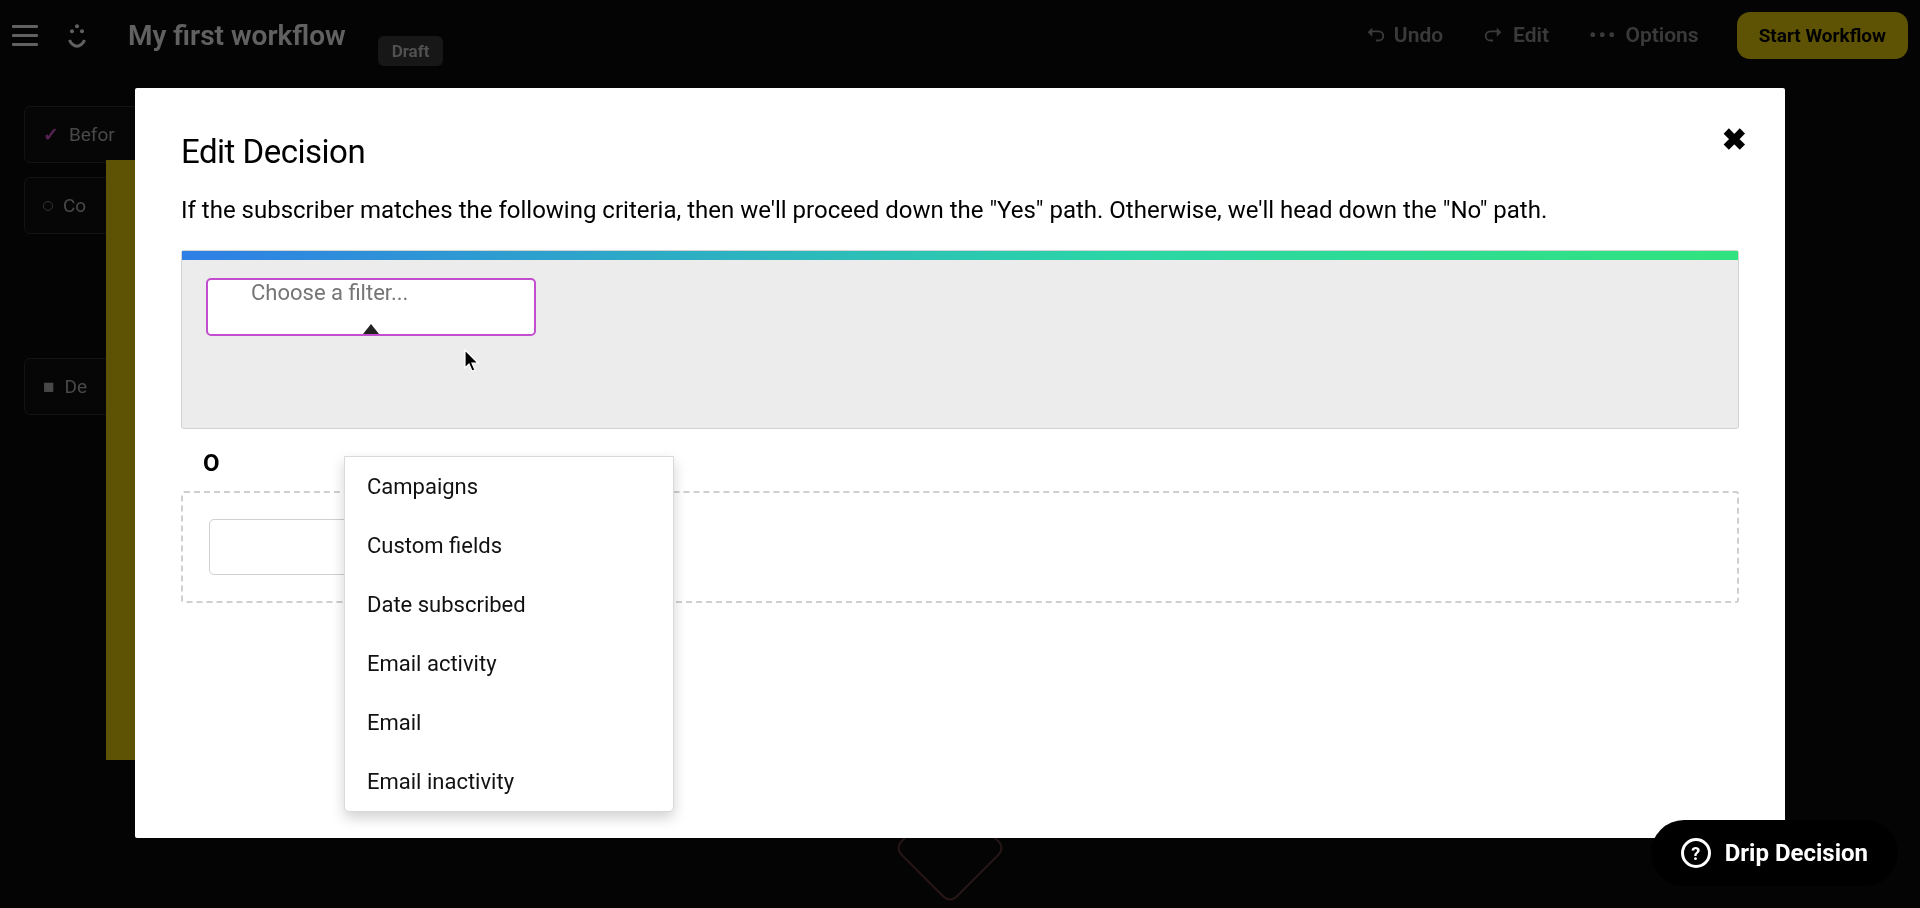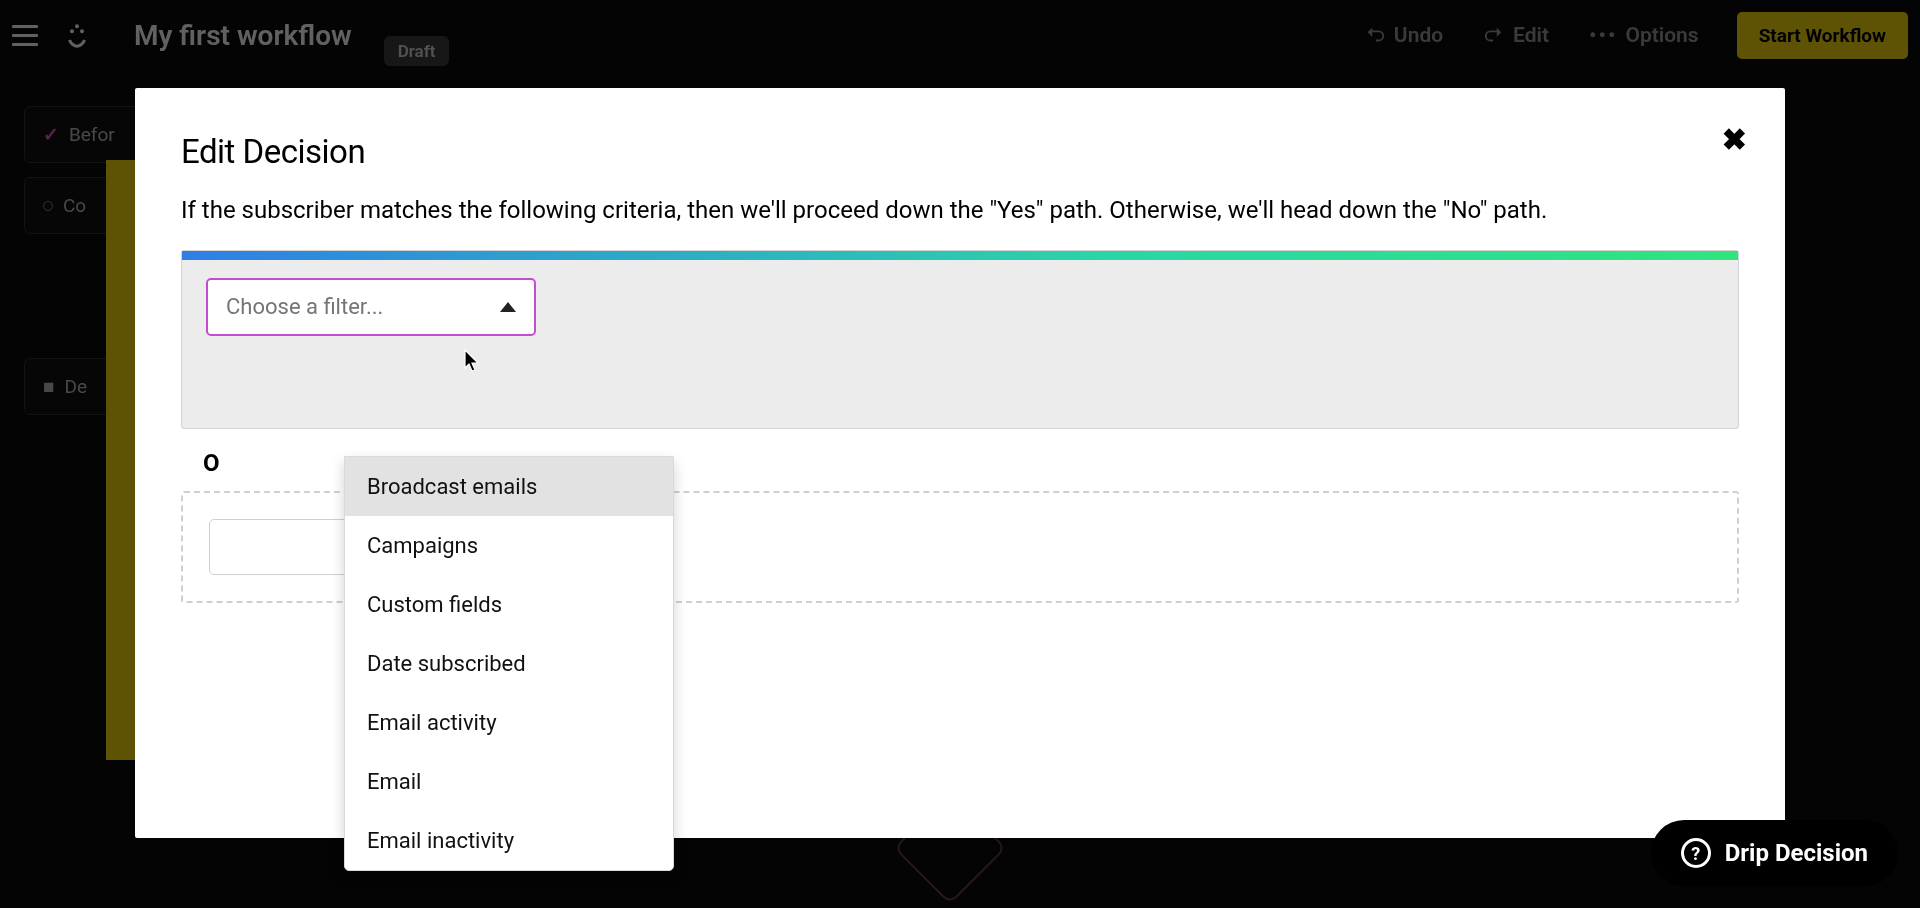--- a/index.html
+++ b/index.html
@@ -35,35 +35,35 @@
   cursor: pointer;
 }
 .hamburger span {
   display: block; height: 3px; width: 26px; background: #fff; border-radius: 1px;
 }
 .logo {
   width: 34px; height: 34px; display: flex; align-items: center; justify-content: center;
   font-size: 30px; color: #fff; font-weight: 700;
 }
 .workflow-title {
-  color: #fff; font-size: 28px; font-weight: 600; margin-left: 24px;
+  color: #fff; font-size: 28px; font-weight: 600; margin-left: 18px;
 }
 .draft-badge {
   background: #3e3e3e; color: #d7d7d7; font-size: 17px; font-weight: 600;
   padding: 5px 14px; border-radius: 6px; margin-left: 16px; margin-top: 32px;
 }
 .topbar-spacer { flex: 1; }
 .topbar-action {
   display: flex; align-items: center; gap: 8px; color: #9a9a9a;
   font-size: 21px; font-weight: 600; cursor: pointer; padding: 6px 12px;
 }
 .topbar-action svg { width: 22px; height: 22px; fill: #9a9a9a; }
 .start-btn {
   background: #f7d90e; color: #000; font-weight: 700; font-size: 19px;
-  padding: 12px 22px; border-radius: 5px; cursor: pointer; margin-left: 10px;
+  padding: 12px 22px; border-radius: 13px; cursor: pointer; margin-left: 10px;
 }
 .bg-left {
   position: absolute; left: 24px; top: 106px; width: 130px;
 }
 .bg-item {
   background: #101010; border: 1px solid #333; padding: 16px 18px; border-radius: 6px;
   margin-bottom: 14px; color: #bdbdbd; font-size: 19px; display: flex; align-items: center; gap: 10px;
 }
 .bg-item .check { color: #e15cd4; font-weight: 900; }
 .bg-item .dot { width: 10px; height: 10px; border: 1px solid #888; border-radius: 50%; }
@@ -103,21 +103,21 @@
 }
 .criteria-gradient {
   height: 9px; width: 100%; background: linear-gradient(90deg, #2f7fe6 0%, #2bd6a6 60%, #31e37e 100%);
 }
 .criteria-inner {
   padding: 18px 24px 92px 24px;
 }
 .filter-select {
   width: 330px; height: 58px; background: #fff; border: 2px solid #c24ecf;
   border-radius: 5px; display: flex; align-items: center; padding: 0 18px;
-  justify-content: space-between; cursor: pointer;
+  justify-content: space-between; cursor: pointer; flex-direction: column;
 }
 .filter-select input {
   border: none; outline: none; font-size: 22px; color: #666; width: 240px;
   background: transparent;
 }
 .filter-caret {
   width: 0; height: 0; border-left: 8px solid transparent; border-right: 8px solid transparent;
   border-bottom: 10px solid #222;
 }
 .dropdown {
@@ -249,21 +249,20 @@
 
   <div class="or-label">O</div>
   <div class="or-box">
     <div class="or-inner-select">
       <span>.</span>
     </div>
   </div>
 
 
   <div class="dropdown">
-    <div class="dropdown-item highlight">Broadcast emails</div>
     <div class="dropdown-item">Campaigns</div>
     <div class="dropdown-item">Custom fields</div>
     <div class="dropdown-item">Date subscribed</div>
     <div class="dropdown-item">Email activity</div>
     <div class="dropdown-item">Email</div>
     <div class="dropdown-item">Email inactivity</div>
   </div>
 </div>
 
 <div class="support-chip">

